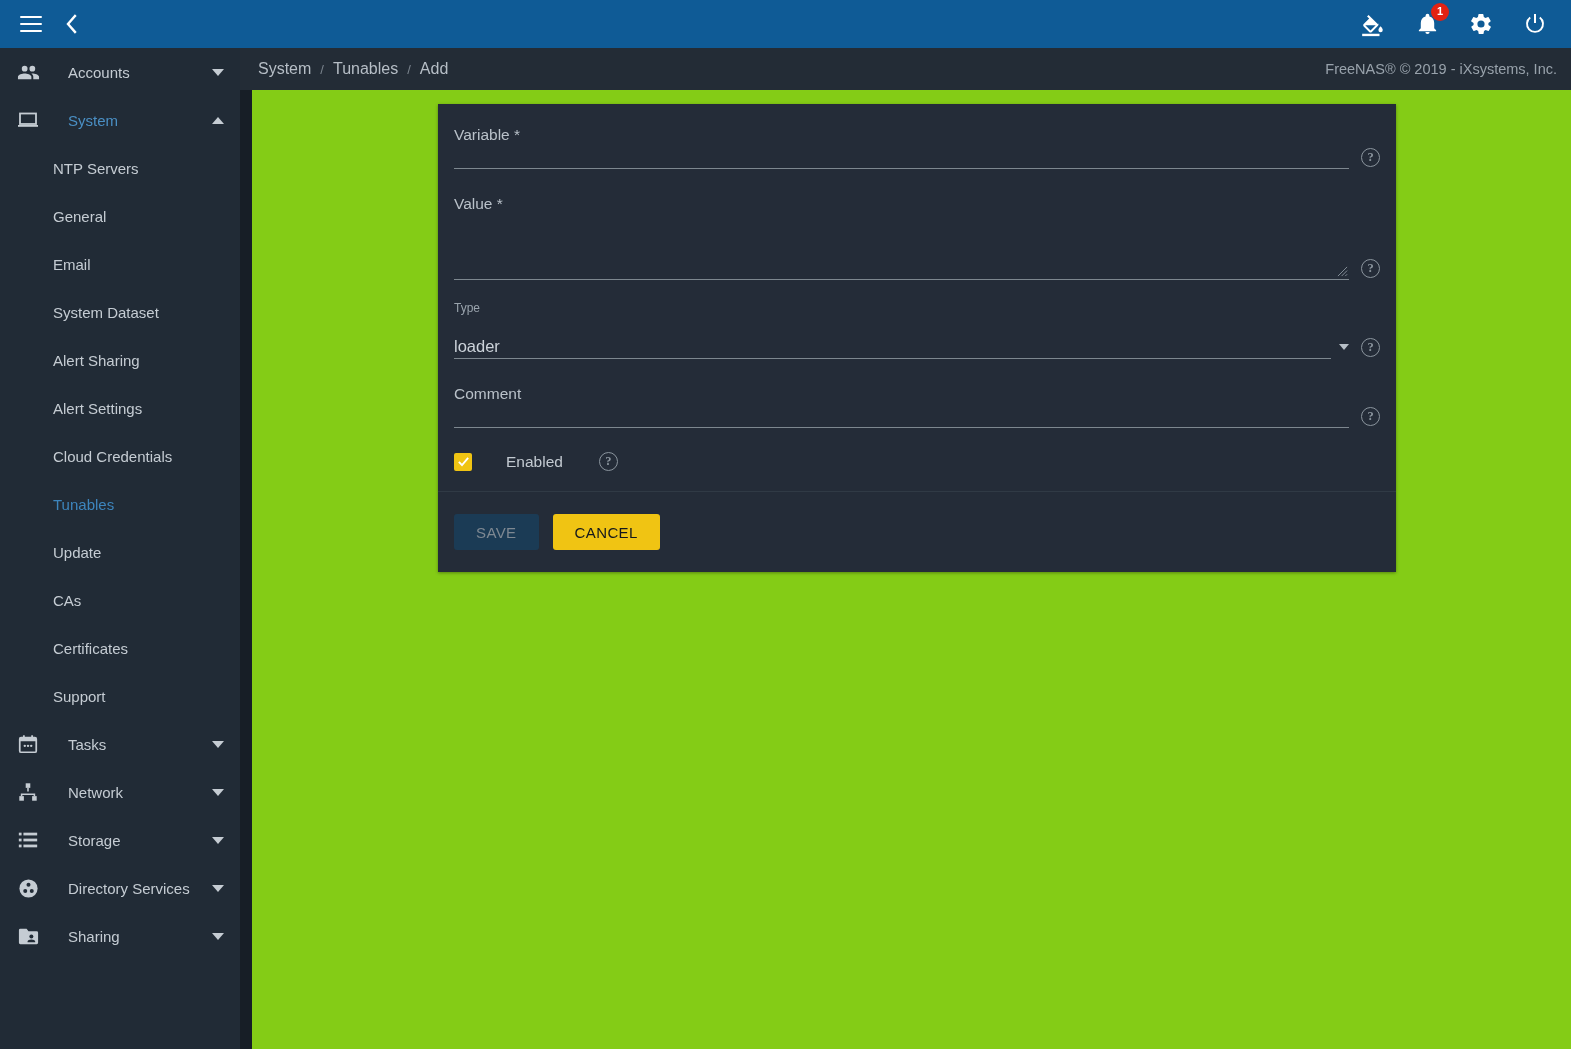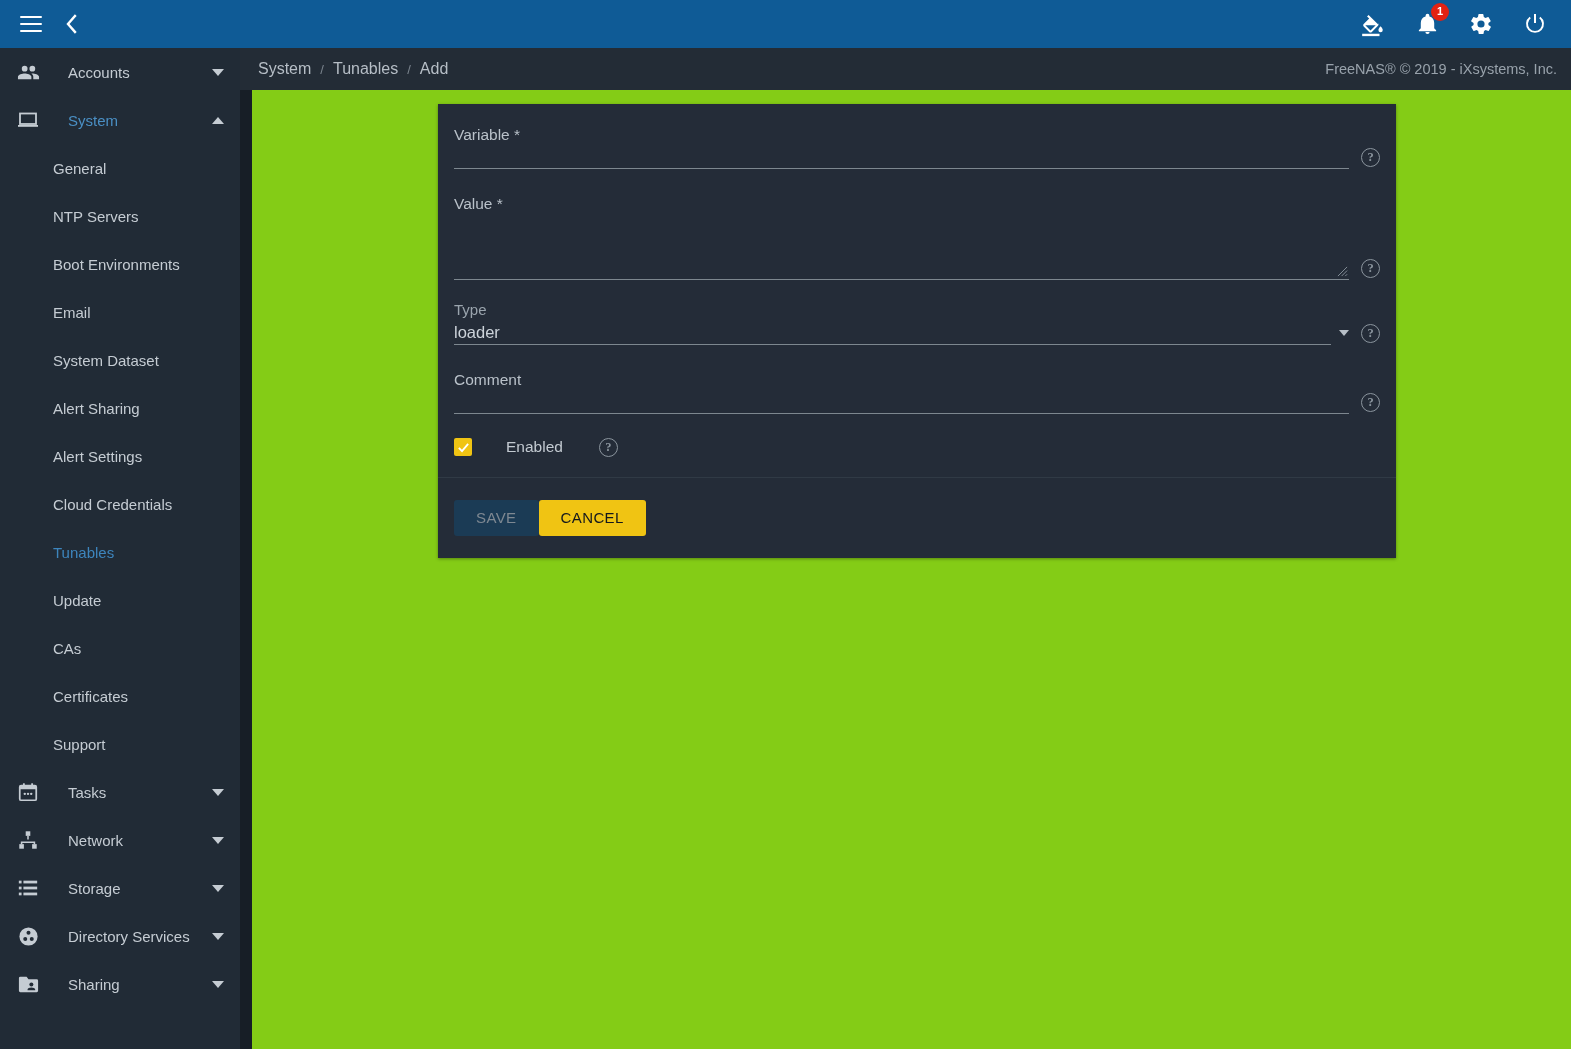--- a/index.html
+++ b/index.html
@@ -88,33 +88,33 @@
     position: absolute; top: 90px; left: 252px;
     width: 1331px; height: 959px; background: #84cc16;
   }
   .card {
     position: absolute; left: 186px; top: 14px; width: 958px;
     background: #242c38; box-shadow: 0 1px 3px rgba(0,0,0,.35);
   }
   .card-body { padding: 22px 16px 20px 16px; }
   .card-footer {
     border-top: 1px solid #303a45;
-    padding: 22px 16px; display: flex; 
+    padding: 22px 16px; display: flex; gap: 14px;
   }
 
   .field { position: relative; margin-bottom: 8px; }
   .field-row { display: flex; align-items: flex-end; }
   .field-main { flex: 1; position: relative; }
   .fl-label {
     display: block; font-size: 15.5px; color: #b9c1c9;
     padding-bottom: 4px; user-select: none;
   }
   .fl-small {
-    display: block; font-size: 15px; color: #9aa4ad;
-    line-height: 1.1; margin-bottom: 1px;
+    display: block; font-size: 12px; color: #9aa4ad;
+    line-height: 1.1; margin-bottom: 19px;
   }
   .underline { display: block; height: 1px; background: #7d878f; width: 100%; }
   .text-input {
     width: 100%; background: transparent; border: none; outline: none;
     color: #dbe1e6; font-family: "Liberation Sans", sans-serif;
     font-size: 15.5px; height: 20px; padding: 0;
   }
   .select-value {
     font-size: 16.5px; color: #ccd3da; height: 24px; line-height: 24px;
   }
@@ -228,27 +228,24 @@
             <path fill="#c5ccd3" d="M4 6h16v10H4z" opacity="0"></path>
             <rect x="4" y="5.5" width="16" height="10.5" fill="none" stroke="#c5ccd3" stroke-width="1.8"></rect>
             <rect x="2" y="17" width="20" height="1.8" fill="#c5ccd3"></rect>
           </svg>
       </span>
       <span class="nav-label">System</span>
       <span class="caret up"></span>
     </div>
 
     <div class="nav-sub">
+        <span>NTP Servers</span>
+      </div>
+    <div class="nav-sub">
         <span>General</span>
-      </div>
-    <div class="nav-sub">
-        <span>NTP Servers</span>
-      </div>
-    <div class="nav-sub">
-        <span>Boot Environments</span>
       </div>
     <div class="nav-sub">
         <span>Email</span>
       </div>
     <div class="nav-sub">
         <span>System Dataset</span>
       </div>
     <div class="nav-sub">
         <span>Alert Sharing</span>
       </div>

